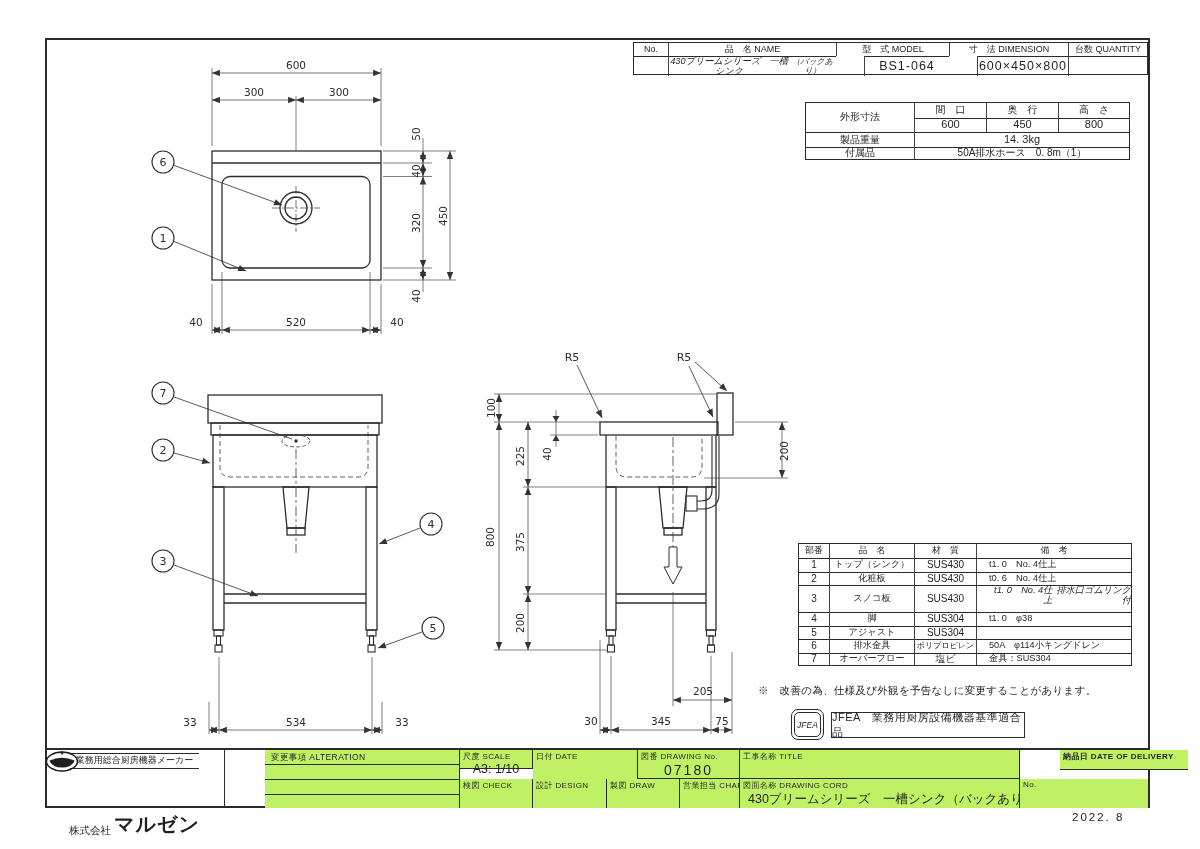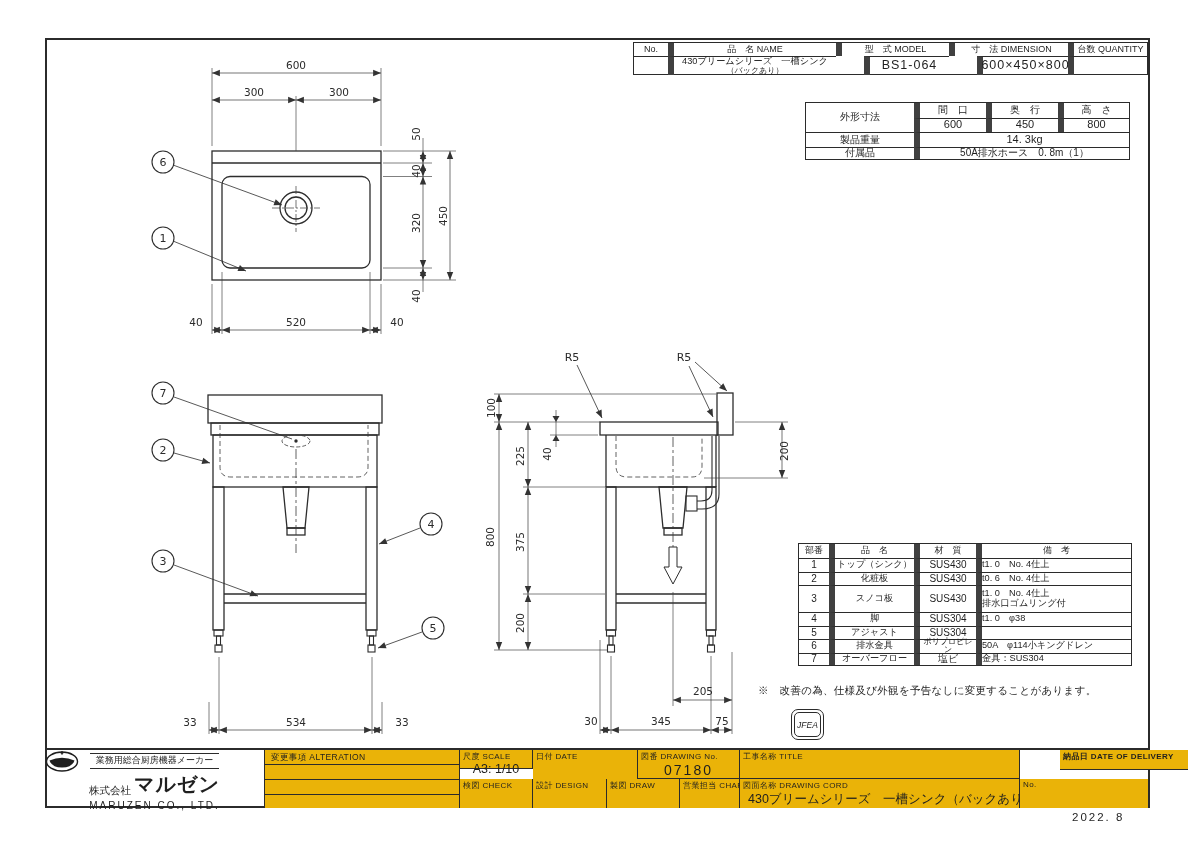--- a/index.html
+++ b/index.html
@@ -6,48 +6,48 @@
   .page{position:relative;width:1200px;height:849px;background:#ffffff;
         font-family:"Liberation Sans",sans-serif;color:#1f1f1f;overflow:hidden;}
   .frame{position:absolute;left:45px;top:38px;width:1105px;height:770px;
          border:2px solid #2b2b2b;box-sizing:border-box;background:transparent;}
   svg{position:absolute;left:0;top:0;}
   svg text{font-family:"DejaVu Sans","Liberation Sans",sans-serif;fill:#2b2b2b;}
 
   .grid{display:grid;position:absolute;box-sizing:border-box;border:1.6px solid #2b2b2b;background:#fff;}
   .c{display:flex;align-items:center;justify-content:center;box-sizing:border-box;
      border-color:#2b2b2b;line-height:1.05;text-align:center;}
-  .bl{border-left:6px solid #404040;}
+  .bl{border-left:1px solid #404040;}
   .bt{border-top:1px solid #2b2b2b;}
-  .left{justify-content:flex-start;padding-left:0;text-align:center;}
+  .left{justify-content:flex-start;padding-left:12px;text-align:right;}
   .h{font-size:9px;}
   .v{font-size:12.5px;letter-spacing:1px;margin-left:28px;}
   .s10{font-size:10px;}
   .s11{font-size:11px;}
   .s9{font-size:9.2px;}
   .s8{font-size:8px;}
-  .stack{flex-direction:column;}
+  .stack{flex-direction:row;font-style:italic;}
 
   
-  .tb{position:absolute;box-sizing:border-box;border-color:#2b2b2b;background:#eab308;}
+  .tb{position:absolute;box-sizing:border-box;border-color:#2b2b2b;background:#bef264;}
   .tb .lab{font-size:8px;letter-spacing:.4px;padding:1px 0 0 3px;white-space:nowrap;}
   .br{border-right:1.2px solid #2b2b2b;}
   .bb{border-bottom:1px solid #2b2b2b;}
 
   .note-line{position:absolute;left:758px;top:684px;font-size:10.5px;letter-spacing:.3px;}
   .jfea-stamp{position:absolute;left:791px;top:709px;width:33px;height:31px;border:1.6px solid #2b2b2b;
               border-radius:7px;box-sizing:border-box;display:flex;align-items:center;justify-content:center;}
   .jfea-stamp .inner{width:25px;height:23px;border:1.3px solid #2b2b2b;border-radius:5px;
               display:flex;align-items:center;justify-content:center;font-size:8.5px;font-weight:normal;font-style:italic;}
   .jfea-box{position:absolute;left:831px;top:712px;width:194px;height:26px;border:1.5px solid #2b2b2b;
             box-sizing:border-box;display:flex;align-items:center;justify-content:center;font-size:11px;letter-spacing:.5px;}
   .date-code{position:absolute;left:1072px;top:811px;font-size:11.5px;letter-spacing:2px;}
 
-  .company{position:absolute;left:45px;top:750px;width:220px;height:58px;box-sizing:border-box;
-           border-right:1.2px solid #2b2b2b;display:flex;flex-direction:column;align-items:center;}
+  .company{position:absolute;left:45px;top:750px;width:180px;height:58px;box-sizing:border-box;
+           border-right:1.2px solid #2b2b2b;display:flex;flex-direction:column;align-items:center;gap:40px;}
   .tagline{font-size:9px;border-top:1px solid #2b2b2b;border-bottom:1px solid #2b2b2b;
            padding:0 6px 1px 6px;margin-top:3px;white-space:nowrap;}
   .corp{display:flex;align-items:flex-end;gap:3px;margin-top:2px;}
   .corp .pre{font-size:10.5px;}
   .corp .nm{font-size:20px;font-weight:bold;letter-spacing:1px;}
   .co-en{font-size:10px;letter-spacing:2px;margin-top:2px;}
 </style>
 </head>
 <body>
 
@@ -346,20 +346,21 @@
     <div class="c s10 bt">7</div>
     <div class="c s9 bl bt">オーバーフロー</div>
     <div class="c s10 bl bt">塩ビ</div>
     <div class="c s9 bl bt left">金具：SUS304</div>
   </div>
 
   <div class="note-line">※　改善の為、仕様及び外観を予告なしに変更することがあります。</div>
   <div class="jfea-stamp">
     <div class="inner">JFEA</div>
   </div>
+  <div class="jfea-box">JFEA　業務用厨房設備機器基準適合品</div>
 
   <div class="tb" style="left:45px;top:748px;width:1105px;height:2px;background:#2b2b2b;"></div>
 
   <div class="company">
     <div class="tagline">業務用総合厨房機器メーカー</div>
     <div class="corp">
       <svg width="34" height="22" viewBox="0 0 34 22">
         <ellipse cx="17" cy="11.5" rx="15.5" ry="9.5" fill="none" stroke="#1f1f1f" stroke-width="1.4"></ellipse>
         <path d="M4.5,10.5 Q17,5 29.5,10.5 Q27,17.5 17,17.5 Q7,17.5 4.5,10.5 Z" fill="#1f1f1f"></path>
         <rect x="15.6" y="2.2" width="2.8" height="1.4" fill="#1f1f1f"></rect>

